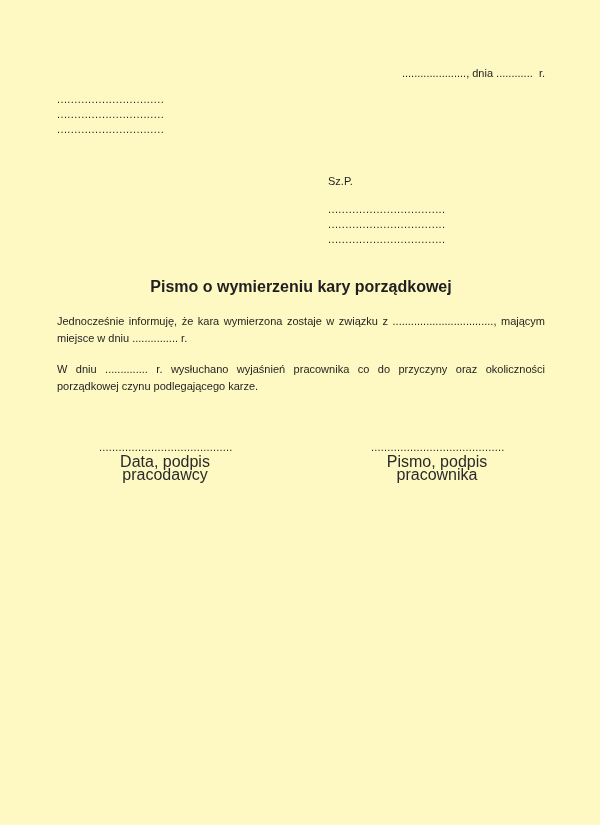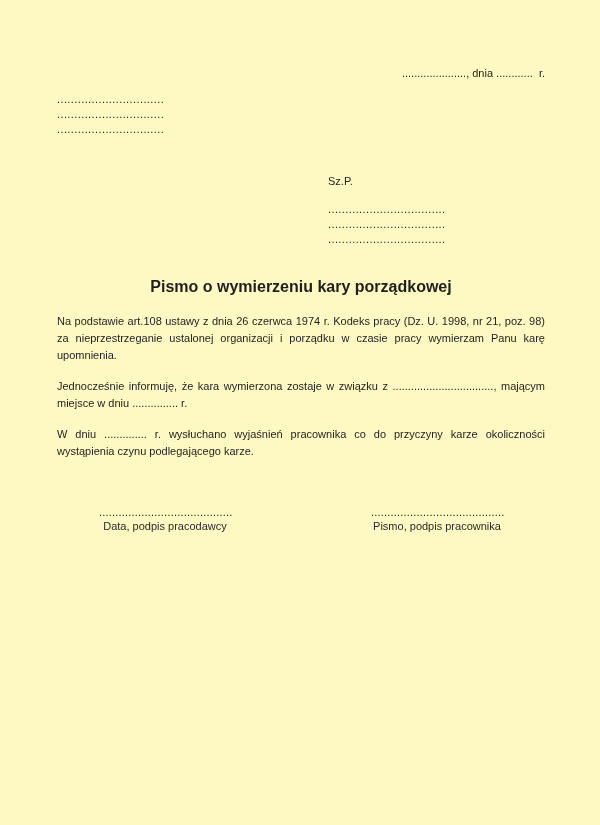--- a/index.html
+++ b/index.html
@@ -69,21 +69,21 @@
     text-align: center;
   }
   .sig-col.left  { margin-left: 42px; }
   .sig-col.right { margin-right: 42px; }
   .sig-line {
     white-space: nowrap;
     line-height: 13px;
     letter-spacing: 0.2px;
   }
   .sig-label {
-    font-size: 11px;
+    font-size: 16px;
     line-height: 13px;
     margin-top: 1px;
     color: #2a2a2a;
   }
 </style>
 </head>
 <body>
 
 <div class="page">
 
@@ -98,23 +98,22 @@
   <div class="recipient-block">
     <div class="salutation">Sz.P.</div>
     <div class="line">..................................</div>
     <div class="line">..................................</div>
     <div class="line">..................................</div>
   </div>
 
   <div class="doc-title">Pismo o wymierzeniu kary porządkowej</div>
 
   <div class="body-paragraphs">
-    <p>Na podstawie art.108 ustawy z dnia 26 czerwca 1974 r. Kodeks pracy (Dz. U. 1998, nr 21, poz. 98)  za nieprzestrzeganie ustalonej organizacji i porządku w czasie pracy wymierzam  Panu karę upomnienia.</p>
     <p>Jednocześnie informuję, że kara wymierzona zostaje w związku z ................................., mającym miejsce w dniu ............... r.</p>
-    <p>W dniu .............. r. wysłuchano wyjaśnień pracownika co do przyczyny karze okoliczności wystąpienia czynu podlegającego karze.</p>
+    <p>W dniu .............. r. wysłuchano wyjaśnień pracownika co do przyczyny oraz okoliczności porządkowej czynu podlegającego karze.</p>
   </div>
 
   <div class="signatures">
     <div class="sig-col left">
       <div class="sig-line">.........................................</div>
       <div class="sig-label">Data, podpis pracodawcy</div>
     </div>
     <div class="sig-col right">
       <div class="sig-line">.........................................</div>
       <div class="sig-label">Pismo, podpis pracownika</div>

